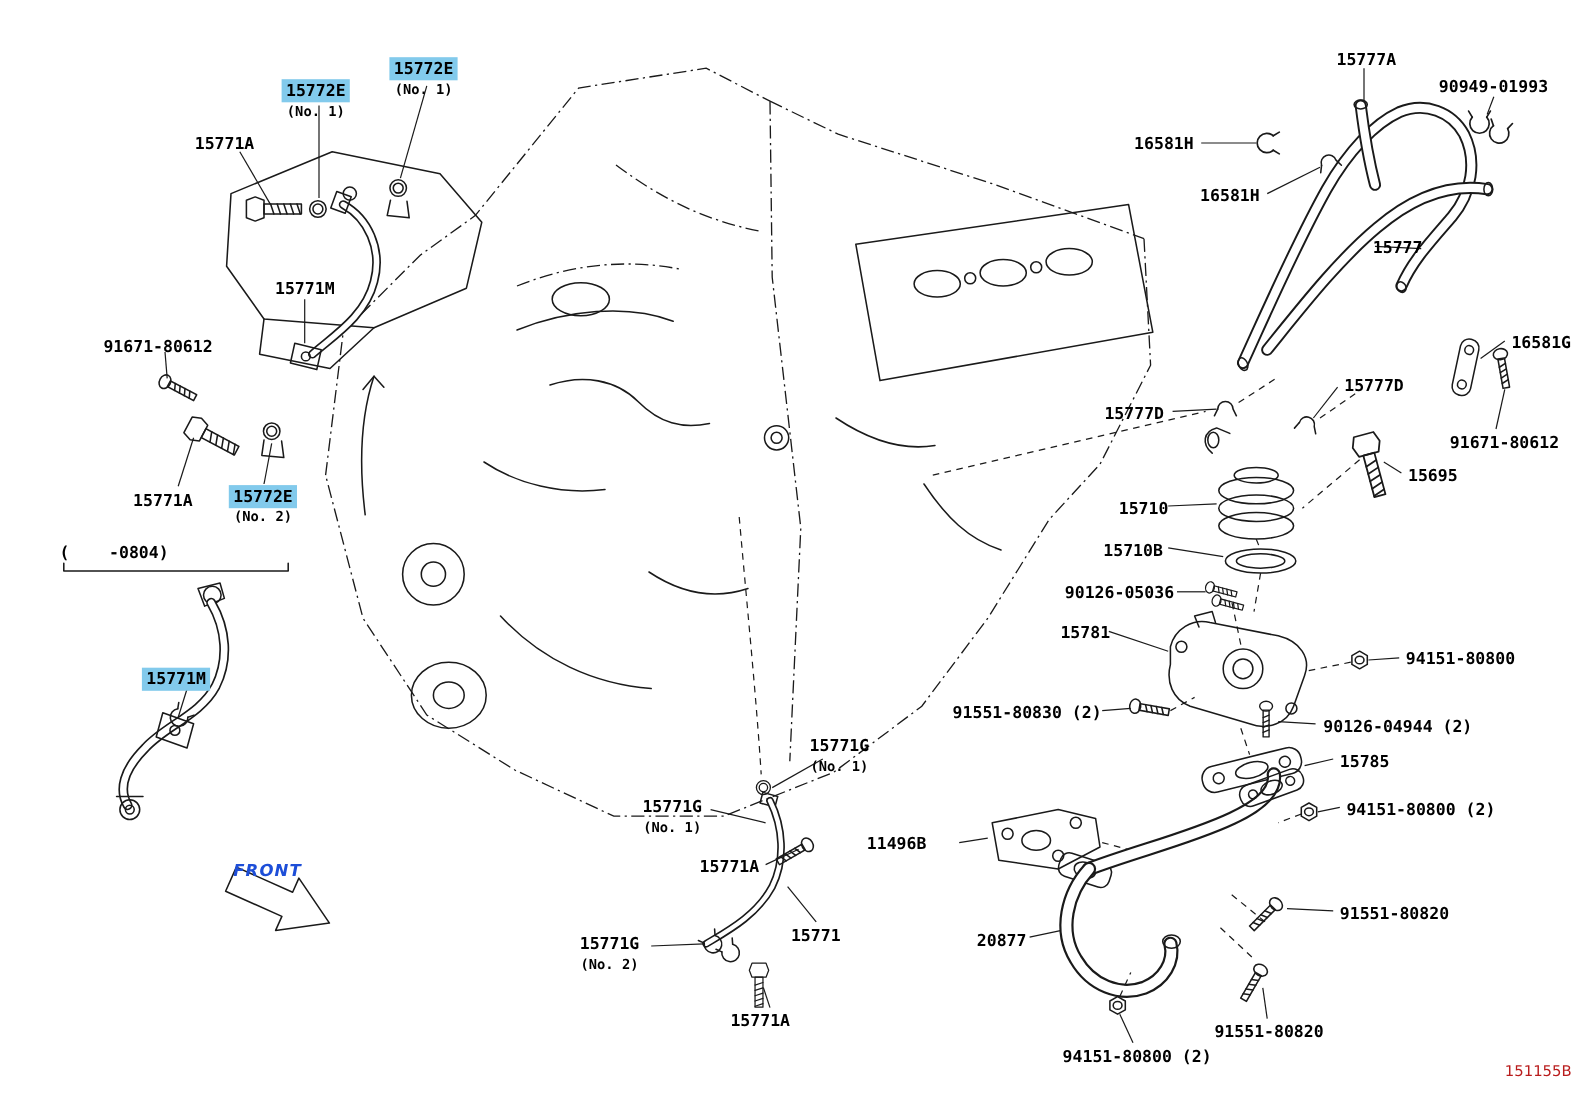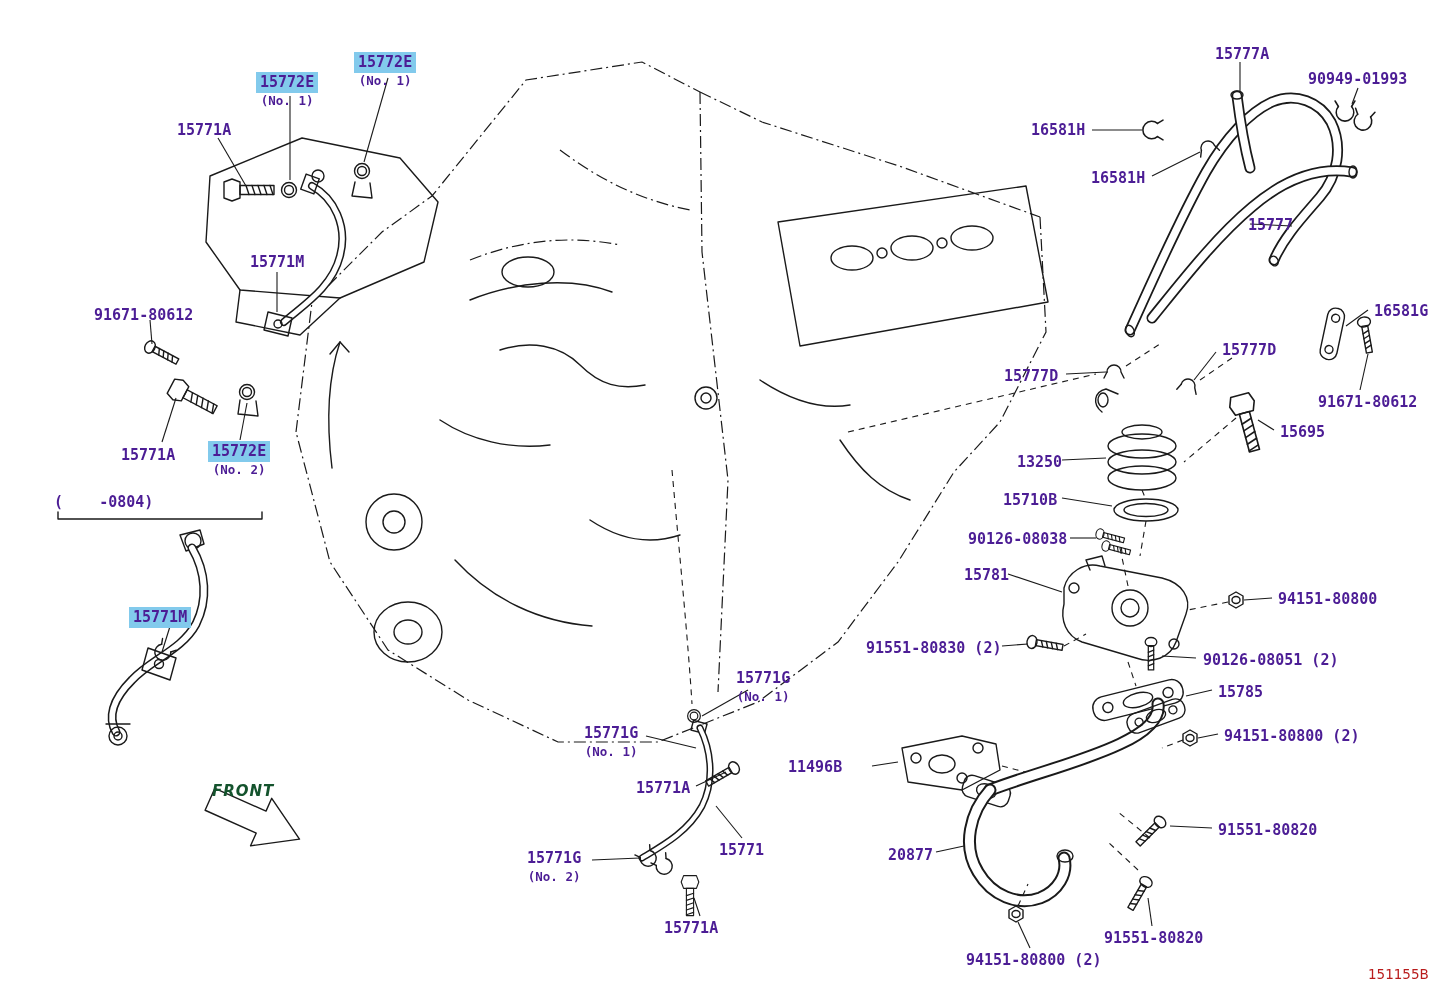--- a/index.html
+++ b/index.html
@@ -4,28 +4,28 @@
 <style>
   html, body { margin:0; padding:0; background:#ffffff; }
   .stage {
     position:relative; width:1445px; height:998px; background:#fff;
     overflow:hidden; font-family:"DejaVu Sans Mono", monospace;
   }
   svg.art { position:absolute; left:0; top:0; }
   #labels { position:absolute; left:0; top:0; width:100%; height:100%; }
   .part-label {
     position:absolute; font:bold 15px "DejaVu Sans Mono", monospace;
-    color:#4c1d95; white-space:pre; line-height:1.25; text-align:center; cursor:pointer;
+    color:#000000; white-space:pre; line-height:1.25; text-align:center; cursor:pointer;
   }
   .part-label .pn { display:inline-block; padding:1px 4px; }
   .part-label.highlighted .pn { background: var(--hl, #82caec); }
   .part-label .sub { font:bold 12.5px "DejaVu Sans Mono", monospace; text-align:center; }
   .front-label {
     position:absolute; left:212px; top:782px;
-    font:bold italic 15px "DejaVu Sans", sans-serif; letter-spacing:1px; color:#14532d;
+    font:bold italic 15px "DejaVu Sans", sans-serif; letter-spacing:1px; color:#1d4ed8;
   }
   .drawing-code {
     position:absolute; left:1368px; top:966px;
     font:13.5px "DejaVu Sans", sans-serif; color:#b91c1c;
   }
   .ln   { fill:none; stroke:#1a1a1a; stroke-width:1.4; stroke-linecap:round; stroke-linejoin:round; }
   .chain{ fill:none; stroke:#1a1a1a; stroke-width:1.2; stroke-dasharray:12 4 2 4; }
   .dash { fill:none; stroke:#1a1a1a; stroke-width:1.1; stroke-dasharray:6 5; }
   .ldr  { fill:none; stroke:#1a1a1a; stroke-width:1.1; }
   .tO   { fill:none; stroke:#1a1a1a; stroke-linecap:round; }
@@ -292,27 +292,27 @@
       <div class="part-label" style="left: 1211px; top: 44px;"><span class="pn">15777A</span></div>
       <div class="part-label" style="left: 1304px; top: 69px;"><span class="pn">90949-01993</span></div>
       <div class="part-label" style="left: 1027px; top: 120px;"><span class="pn">16581H</span></div>
       <div class="part-label" style="left: 1087px; top: 168px;"><span class="pn">16581H</span></div>
       <div class="part-label" style="left: 1244px; top: 215px; text-decoration: underline;"><span class="pn">15777</span></div>
       <div class="part-label" style="left: 1370px; top: 301px;"><span class="pn">16581G</span></div>
       <div class="part-label" style="left: 1218px; top: 340px;"><span class="pn">15777D</span></div>
       <div class="part-label" style="left: 1000px; top: 366px;"><span class="pn">15777D</span></div>
       <div class="part-label" style="left: 1314px; top: 392px;"><span class="pn">91671-80612</span></div>
       <div class="part-label" style="left: 1276px; top: 422px;"><span class="pn">15695</span></div>
-      <div class="part-label" style="left: 1013px; top: 452px;"><span class="pn">13250</span></div>
+      <div class="part-label" style="left: 1013px; top: 452px;"><span class="pn">15710</span></div>
       <div class="part-label" style="left: 999px; top: 490px;"><span class="pn">15710B</span></div>
-      <div class="part-label" style="left: 964px; top: 529px;"><span class="pn">90126-08038</span></div>
+      <div class="part-label" style="left: 964px; top: 529px;"><span class="pn">90126-05036</span></div>
       <div class="part-label" style="left: 960px; top: 565px;"><span class="pn">15781</span></div>
       <div class="part-label" style="left: 1274px; top: 589px;"><span class="pn">94151-80800</span></div>
       <div class="part-label" style="left: 862px; top: 638px;"><span class="pn">91551-80830 (2)</span></div>
-      <div class="part-label" style="left: 1199px; top: 650px;"><span class="pn">90126-08051 (2)</span></div>
+      <div class="part-label" style="left: 1199px; top: 650px;"><span class="pn">90126-04944 (2)</span></div>
       <div class="part-label" style="left: 1214px; top: 682px; text-align: right;"><span class="pn">15785</span></div>
       <div class="part-label" style="left: 1220px; top: 726px;"><span class="pn">94151-80800 (2)</span></div>
       <div class="part-label" style="left: 784px; top: 757px;"><span class="pn">11496B</span></div>
       <div class="part-label" style="left: 1214px; top: 820px;"><span class="pn">91551-80820</span></div>
       <div class="part-label" style="left: 884px; top: 845px;"><span class="pn">20877</span></div>
       <div class="part-label" style="left: 1100px; top: 928px;"><span class="pn">91551-80820</span></div>
       <div class="part-label" style="left: 962px; top: 950px;"><span class="pn">94151-80800 (2)</span></div>
       <div class="part-label" style="left: 732px; top: 668px;"><span class="pn">15771G</span><div class="sub">(No. 1)</div></div>
       <div class="part-label" style="left: 580px; top: 723px;"><span class="pn">15771G</span><div class="sub">(No. 1)</div></div>
       <div class="part-label" style="left: 632px; top: 778px;"><span class="pn">15771A</span></div>

